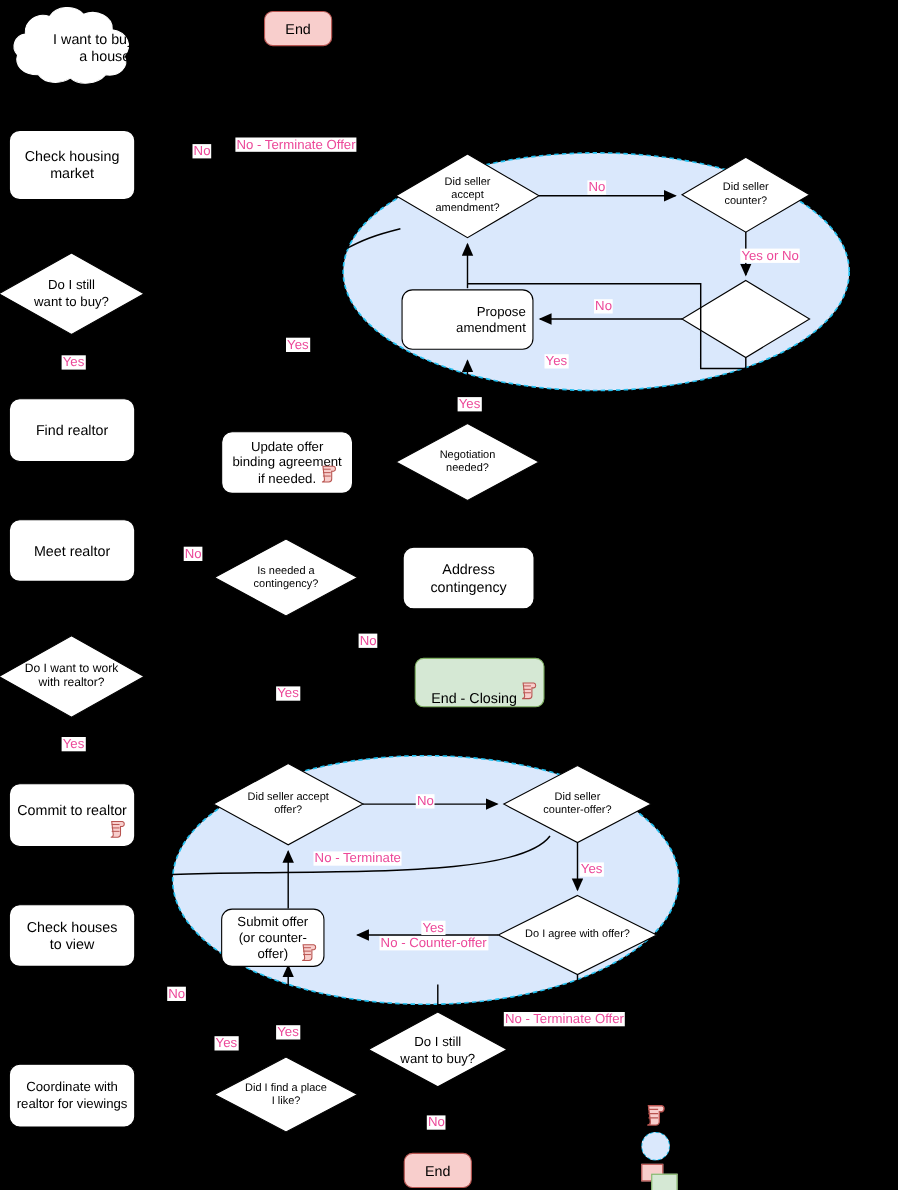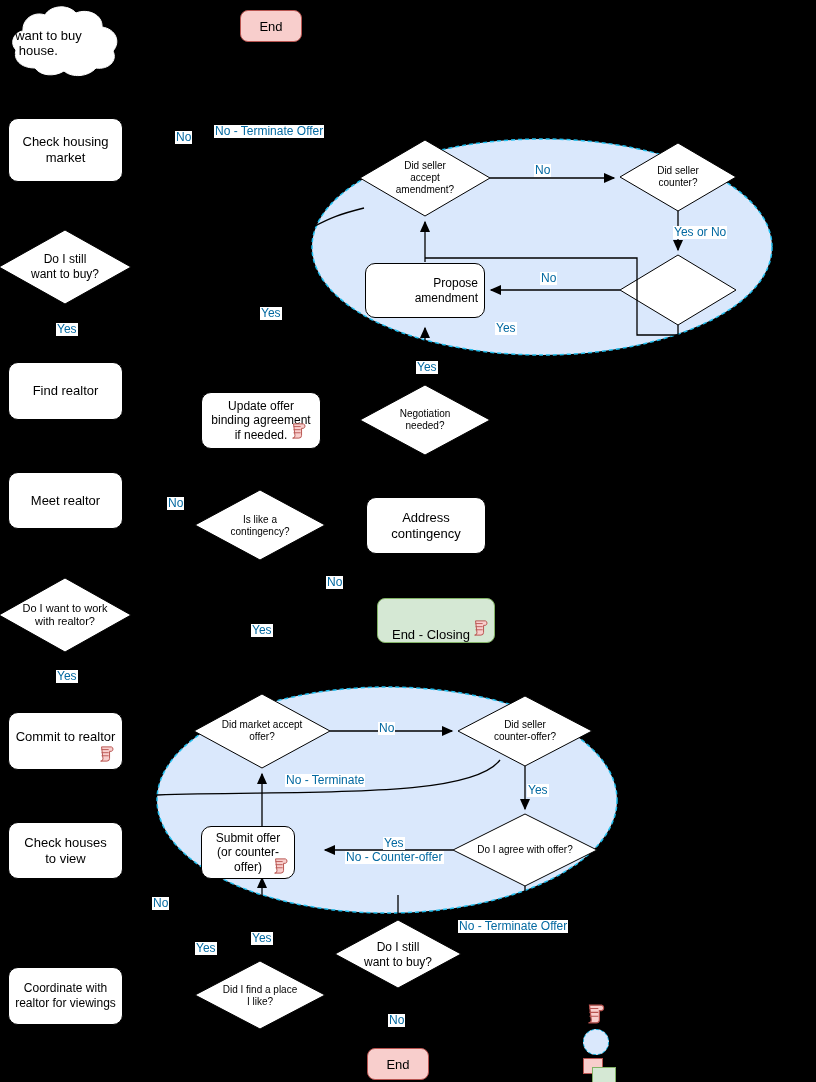--- a/index.html
+++ b/index.html
@@ -4,21 +4,21 @@
 <style>
   html,body{margin:0;padding:0;background:#000;}
   body{width:816px;height:1082px;overflow:hidden;font-family:"Liberation Sans",sans-serif;}
   #stage{position:relative;width:816px;height:1082px;background:#000;}
   svg.layer{position:absolute;left:0;top:0;width:816px;height:1082px;}
 
   .node{position:absolute;box-sizing:border-box;display:flex;align-items:center;justify-content:center;text-align:center;}
   .proc{background:#ffffff;border:1px solid #000;border-radius:10px;color:#000;}
   .proc .txt{line-height:1.22;padding:0 6px;}
   .diamond-label{position:absolute;left:0;top:0;width:100%;height:100%;display:flex;align-items:center;justify-content:center;text-align:center;color:#000;line-height:1.22;pointer-events:none;}
-  .edgelabel{position:absolute;background:#ffffff;color:#0369a1;font-size:12px;line-height:1.1;padding:0 1px;white-space:nowrap;}
+  .edgelabel{position:absolute;background:#ffffff;color:#ec4899;font-size:12px;line-height:1.1;padding:0 1px;white-space:nowrap;}
   .endbox{background:#f8cecc;border:1.4px solid #b85450;border-radius:8px;color:#000;}
   .closebox{background:#d5e8d4;border:1.2px solid #82b366;border-radius:8px;color:#000;align-items:flex-end;}
   .scroll-ic{position:absolute;width:16px;height:18px;}
   .legend{position:absolute;}
   .legend-circle{width:26px;height:26px;border-radius:50%;background:#dae8fc;border:1.3px dashed #21c0f0;box-sizing:border-box;}
   .lg-pink{position:absolute;width:20px;height:16px;background:#f8cecc;border:1px solid #b85450;box-sizing:border-box;}
   .lg-green{position:absolute;width:24px;height:19px;background:#d5e8d4;border:1px solid #82b366;box-sizing:border-box;left:9px;top:9px;} .f13{font-size:13px;} .f12{font-size:12px;} .f11{font-size:11px;} .f10{font-size:10px;text-align:center;}
 </style>
 </head>
 <body>
@@ -125,21 +125,21 @@
     <g stroke="#000" stroke-width="1.3" fill="none">
       <path d="M271,133 L271,48" marker-end="url(#arr)"></path>
       <path d="M185,150 L185,133 L266,133"></path>
     </g>
   </svg>
 
   <div class="node" style="left:8px;top:6px;width:114px;height:74px;">
     <svg width="114" height="74" viewBox="0 0 114 74">
       <path d="M27,62 C12,62 5,53 8,44 C1,37 6,26 15,25 C14,13 26,5 37,9 C43,-1 60,-2 68,7 C80,2 95,9 94,21 C108,23 113,36 105,45 C110,55 100,64 88,62 C80,71 64,72 56,65 C46,71 33,70 27,62 Z" fill="#ffffff" stroke="#ffffff" stroke-width="1"></path>
     </svg>
-    <div style="position:absolute;left:0;top:0;width:114px;height:74px;display:flex;flex-direction:column;align-items:flex-start;justify-content:center;">
+    <div style="position:absolute;left:0;top:0;width:114px;height:74px;display:flex;flex-direction:column;align-items:flex-end;justify-content:center;">
       <span class="f13">I want to buy</span>
       <span class="f13">a house.</span>
     </div>
   </div>
 
   <div class="node proc" style="left:8px;top:118px;width:115px;height:64px;">
     <div class="txt f13">
       <div>Check housing</div>
       <div>market</div>
     </div>
@@ -239,21 +239,21 @@
 
   <div class="diamond-label f10" style="left:360px;top:402px;width:130px;height:36px;">
     <div>
       <div>Negotiation</div>
       <div>needed?</div>
     </div>
   </div>
 
   <div class="diamond-label f10" style="left:195px;top:508px;width:130px;height:36px;">
     <div>
-      <div>Is like a</div>
+      <div>Is needed a</div>
       <div>contingency?</div>
     </div>
   </div>
 
   <div class="node proc" style="left:366px;top:497px;width:120px;height:57px;">
     <div class="txt f13">
       <div>Address</div>
       <div>contingency</div>
     </div>
   </div>
@@ -273,21 +273,21 @@
     </div>
   </div>
 
 
   <div class="node proc" style="left:365px;top:263px;width:120px;height:55px;text-align:right;">
     <div class="txt f12">Propose amendment</div>
   </div>
 
   <div class="diamond-label f10" style="left:194px;top:713px;width:136px;height:36px;">
     <div>
-      <div>Did market accept</div>
+      <div>Did seller accept</div>
       <div>offer?</div>
     </div>
   </div>
 
   <div class="diamond-label f10" style="left:458px;top:713px;width:134px;height:36px;">
     <div>
       <div>Did seller</div>
       <div>counter-offer?</div>
     </div>
   </div>

